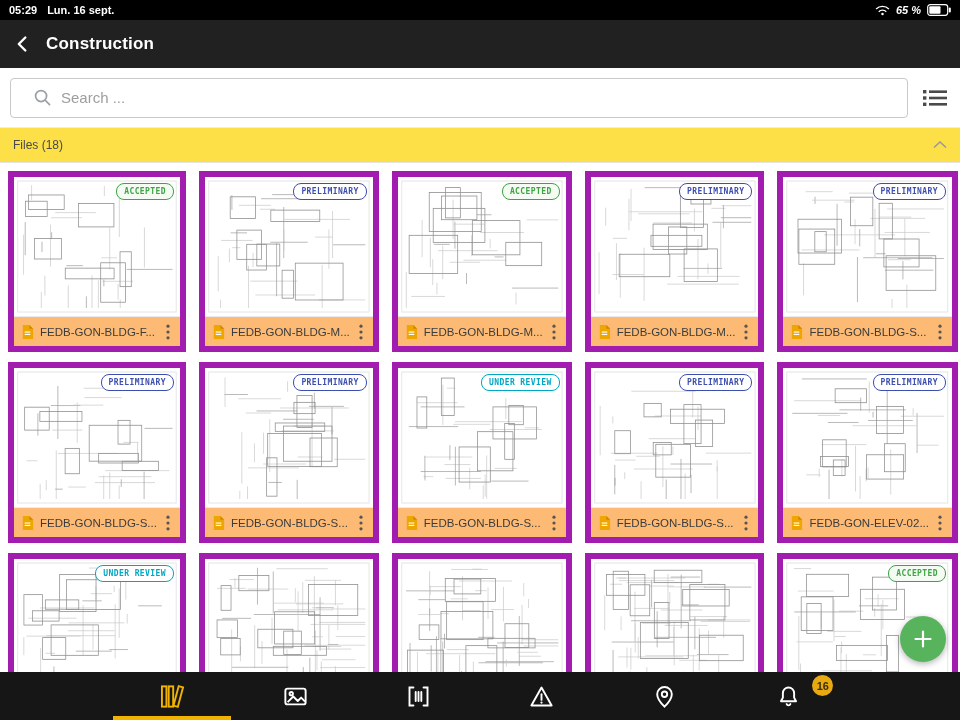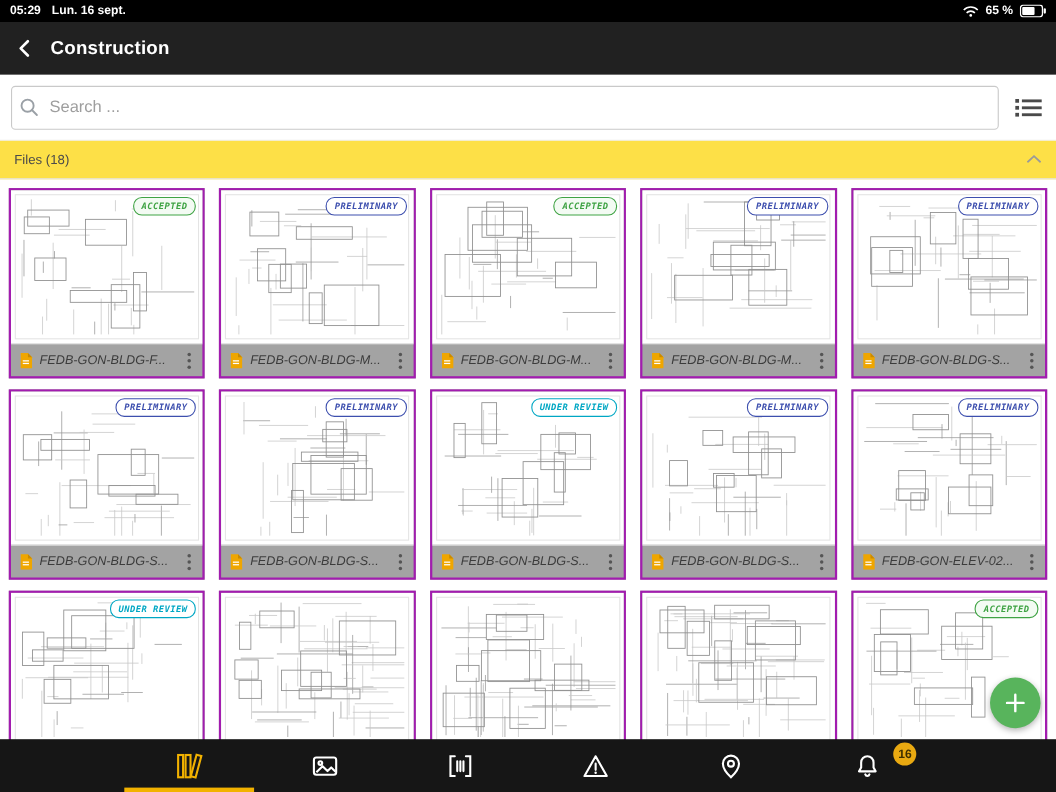--- a/index.html
+++ b/index.html
@@ -8,55 +8,55 @@
     font-family:"Liberation Sans", sans-serif;
     background:#fff; overflow:hidden; position:relative;
   }
   
   .status-bar{
     height:20px; background:#000; color:#fff; display:flex; align-items:center;
     padding:0 9px; font-size:11px; font-weight:bold; gap:10px;
   }
   .status-bar .date{ font-weight:bold; }
   .status-spacer{ flex:1; }
-  .status-right{ display:flex; align-items:center; gap:6px; }
+  .status-right{ display:flex; align-items:center; gap:6px;font-style:italic; }
   
   .app-header{
     height:48px; background:#212121; color:#ffffff; display:flex; align-items:center;
   }
   .back-btn{ width:46px; height:48px; display:flex; align-items:center; justify-content:center; cursor:pointer; }
   .app-title{ font-size:17px; font-weight:bold; letter-spacing:0.2px; }
   
   .search-row{
     height:60px; background:#fff; display:flex; align-items:center; gap:12px;
     padding:0 10px; border-bottom:1px solid #ededed;
   }
   .search-box{
     flex:1; height:40px; border:1px solid #c9c9c9; border-radius:4px;
-    display:flex; align-items:center; padding:0 6px; gap:9px; background:#fff;
+    display:flex; align-items:center; padding:0 22px; gap:9px; background:#fff;
   }
   .search-box input{
     flex:1; border:none; outline:none; font-size:15px; color:#333;
     font-family:"Liberation Sans", sans-serif;
   }
   .search-box input::placeholder{ color:#9e9e9e; }
   .list-toggle{ width:30px; height:30px; display:flex; align-items:center; justify-content:center; cursor:pointer; }
   
   .section-header{
     height:35px; background:#fde047; border-bottom:1px solid #e4e4e4;
     display:flex; align-items:center; padding:0 13px; font-size:12px; color:#4a4a4a;
   }
   .section-header .collapse{ margin-left:auto; cursor:pointer; display:flex; align-items:center; }
   
   .grid{
     padding:8px; display:grid; grid-template-columns:repeat(5,1fr);
     column-gap:13px; row-gap:10px;
   }
   .card{
-    background:#a3a3a3; border:2px solid #a21caf; cursor:pointer;font-style:italic;
+    background:#fdba74; border:6px solid #a21caf; cursor:pointer;
   }
   .thumb{ height:139px; position:relative; overflow:hidden; background:#fff; }
   .thumb svg{ width:100%; height:100%; display:block; }
   .badge{
     position:absolute; top:6px; right:6px;
     font-family:"DejaVu Sans Mono", monospace; font-size:8px; font-weight:bold;
     letter-spacing:0.4px; padding:3px 7px; border-radius:8px; border:1px solid;
     background:#fff; white-space:nowrap;
   }
   .card-footer{

